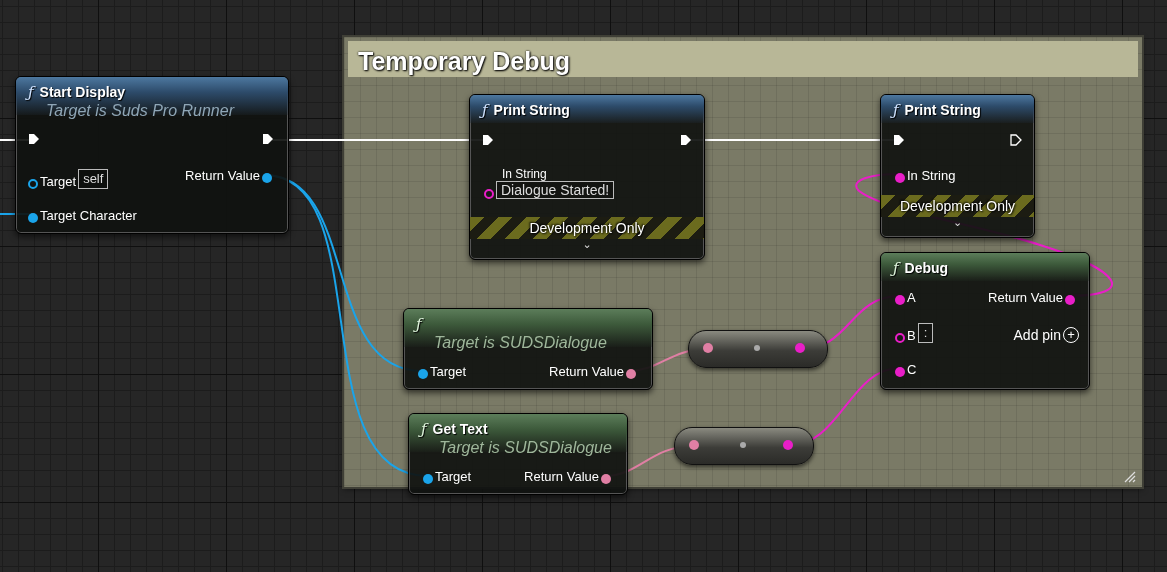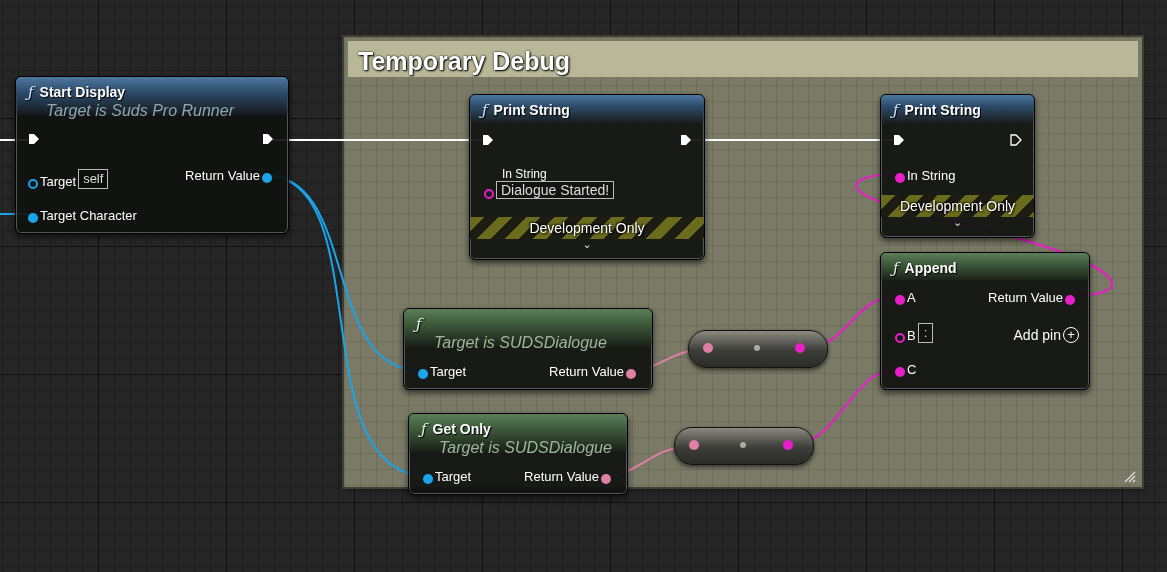--- a/index.html
+++ b/index.html
@@ -191,21 +191,21 @@
     <span>In String</span>
   </div>
   <div class="dev" style="top:100px;">Development Only</div>
   <div class="chev" style="top:121px;">⌄</div>
 </div>
 
 <div class="node" style="left:880px;top:252px;width:208px;height:136px;">
   <div class="node-head green short">
     <div class="title-row">
       <span class="fn">ƒ</span>
-      <span>Append</span>
+      <span>Debug</span>
     </div>
   </div>
   <div class="pin" style="left:14px;top:37px;">
     <span class="dot pink"></span>
     <span>A</span>
   </div>
   <div class="pin" style="right:14px;top:37px;">
     <span>Return Value</span>
     <span class="dot pink"></span>
   </div>
@@ -238,21 +238,21 @@
   <div class="pin" style="right:16px;top:55px;">
     <span>Return Value</span>
     <span class="dot rose"></span>
   </div>
 </div>
 
 <div class="node" style="left:408px;top:413px;width:218px;height:80px;">
   <div class="node-head green">
     <div class="title-row">
       <span class="fn">ƒ</span>
-      <span>Get Only</span>
+      <span>Get Text</span>
     </div>
     <div class="subtitle">Target is SUDSDialogue</div>
   </div>
   <div class="pin" style="left:14px;top:55px;">
     <span class="dot blue"></span>
     <span>Target</span>
   </div>
   <div class="pin" style="right:16px;top:55px;">
     <span>Return Value</span>
     <span class="dot rose"></span>

